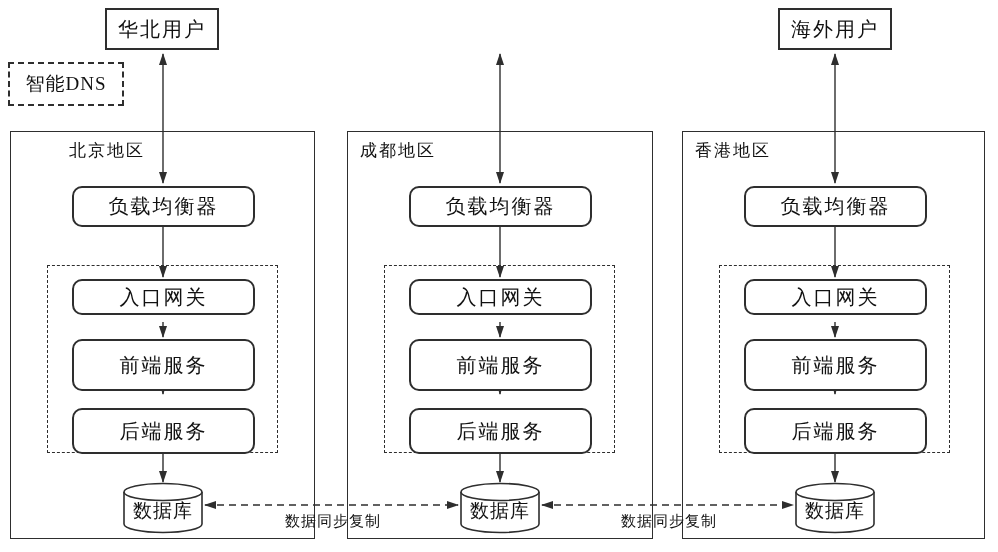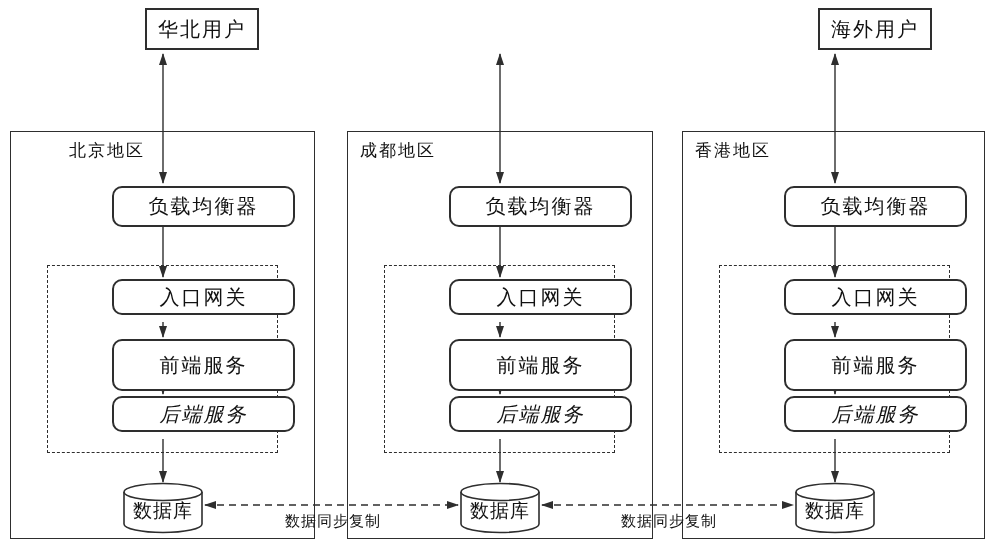--- a/index.html
+++ b/index.html
@@ -22,21 +22,20 @@
     position: absolute;
     border: 2px solid #2e2e2e;
     background: #ffffff;
     display: flex;
     align-items: center;
     justify-content: center;
     box-sizing: border-box;
     font-size: 20px;
     letter-spacing: 2px;
     white-space: nowrap;
-    margin-left: 40px;
   }
   .user-box { width: 114px; height: 42px; top: 8px; }
   .dns-box {
     position: absolute;
     left: 8px; top: 62px;
     width: 116px; height: 44px;
     border: 2px dashed #2e2e2e;
     background: #ffffff;
     display: flex; align-items: center; justify-content: center;
     box-sizing: border-box;
@@ -55,21 +54,21 @@
     position: absolute;
     top: 139px;
     font-size: 17px;
     letter-spacing: 2px;
     white-space: nowrap;
   }
   .node { width: 183px; box-sizing: border-box; border-radius: 10px; }
   .lb   { top: 186px; height: 41px; }
   .gw   { top: 279px; height: 36px; }
   .fe   { top: 339px; height: 52px; }
-  .be   { top: 396px; height: 36px; font-style: italic; }
+  .be   { top: 408px; height: 46px; }
   .inner-dashed {
     position: absolute;
     top: 265px;
     width: 231px; height: 188px;
     border: 1.5px dashed #2e2e2e;
     box-sizing: border-box;
   }
   .db-label {
     position: absolute;
     top: 498px;
@@ -137,20 +136,23 @@
     <line x1="542" y1="505" x2="793" y2="505" stroke="#2e2e2e" stroke-width="1.4" stroke-dasharray="7 5" marker-start="url(#arr)" marker-end="url(#arr)"></line>
   </svg>
 
   <div class="box user-box" style="left:105px;">
     <span>华北用户</span>
   </div>
   <div class="box user-box" style="left:778px;">
     <span>海外用户</span>
   </div>
 
+  <div class="dns-box">
+    <span>智能DNS</span>
+  </div>
 
   <div class="region" style="left:10px; width:305px;"></div>
   <div class="region" style="left:347px; width:306px;"></div>
   <div class="region" style="left:682px; width:303px;"></div>
 
   <div class="region-label" style="left:23px;margin-left:46px;">北京地区</div>
   <div class="region-label" style="left:360px;">成都地区</div>
   <div class="region-label" style="left:695px;">香港地区</div>
 
   <div class="box node lb" style="left:72px;">

